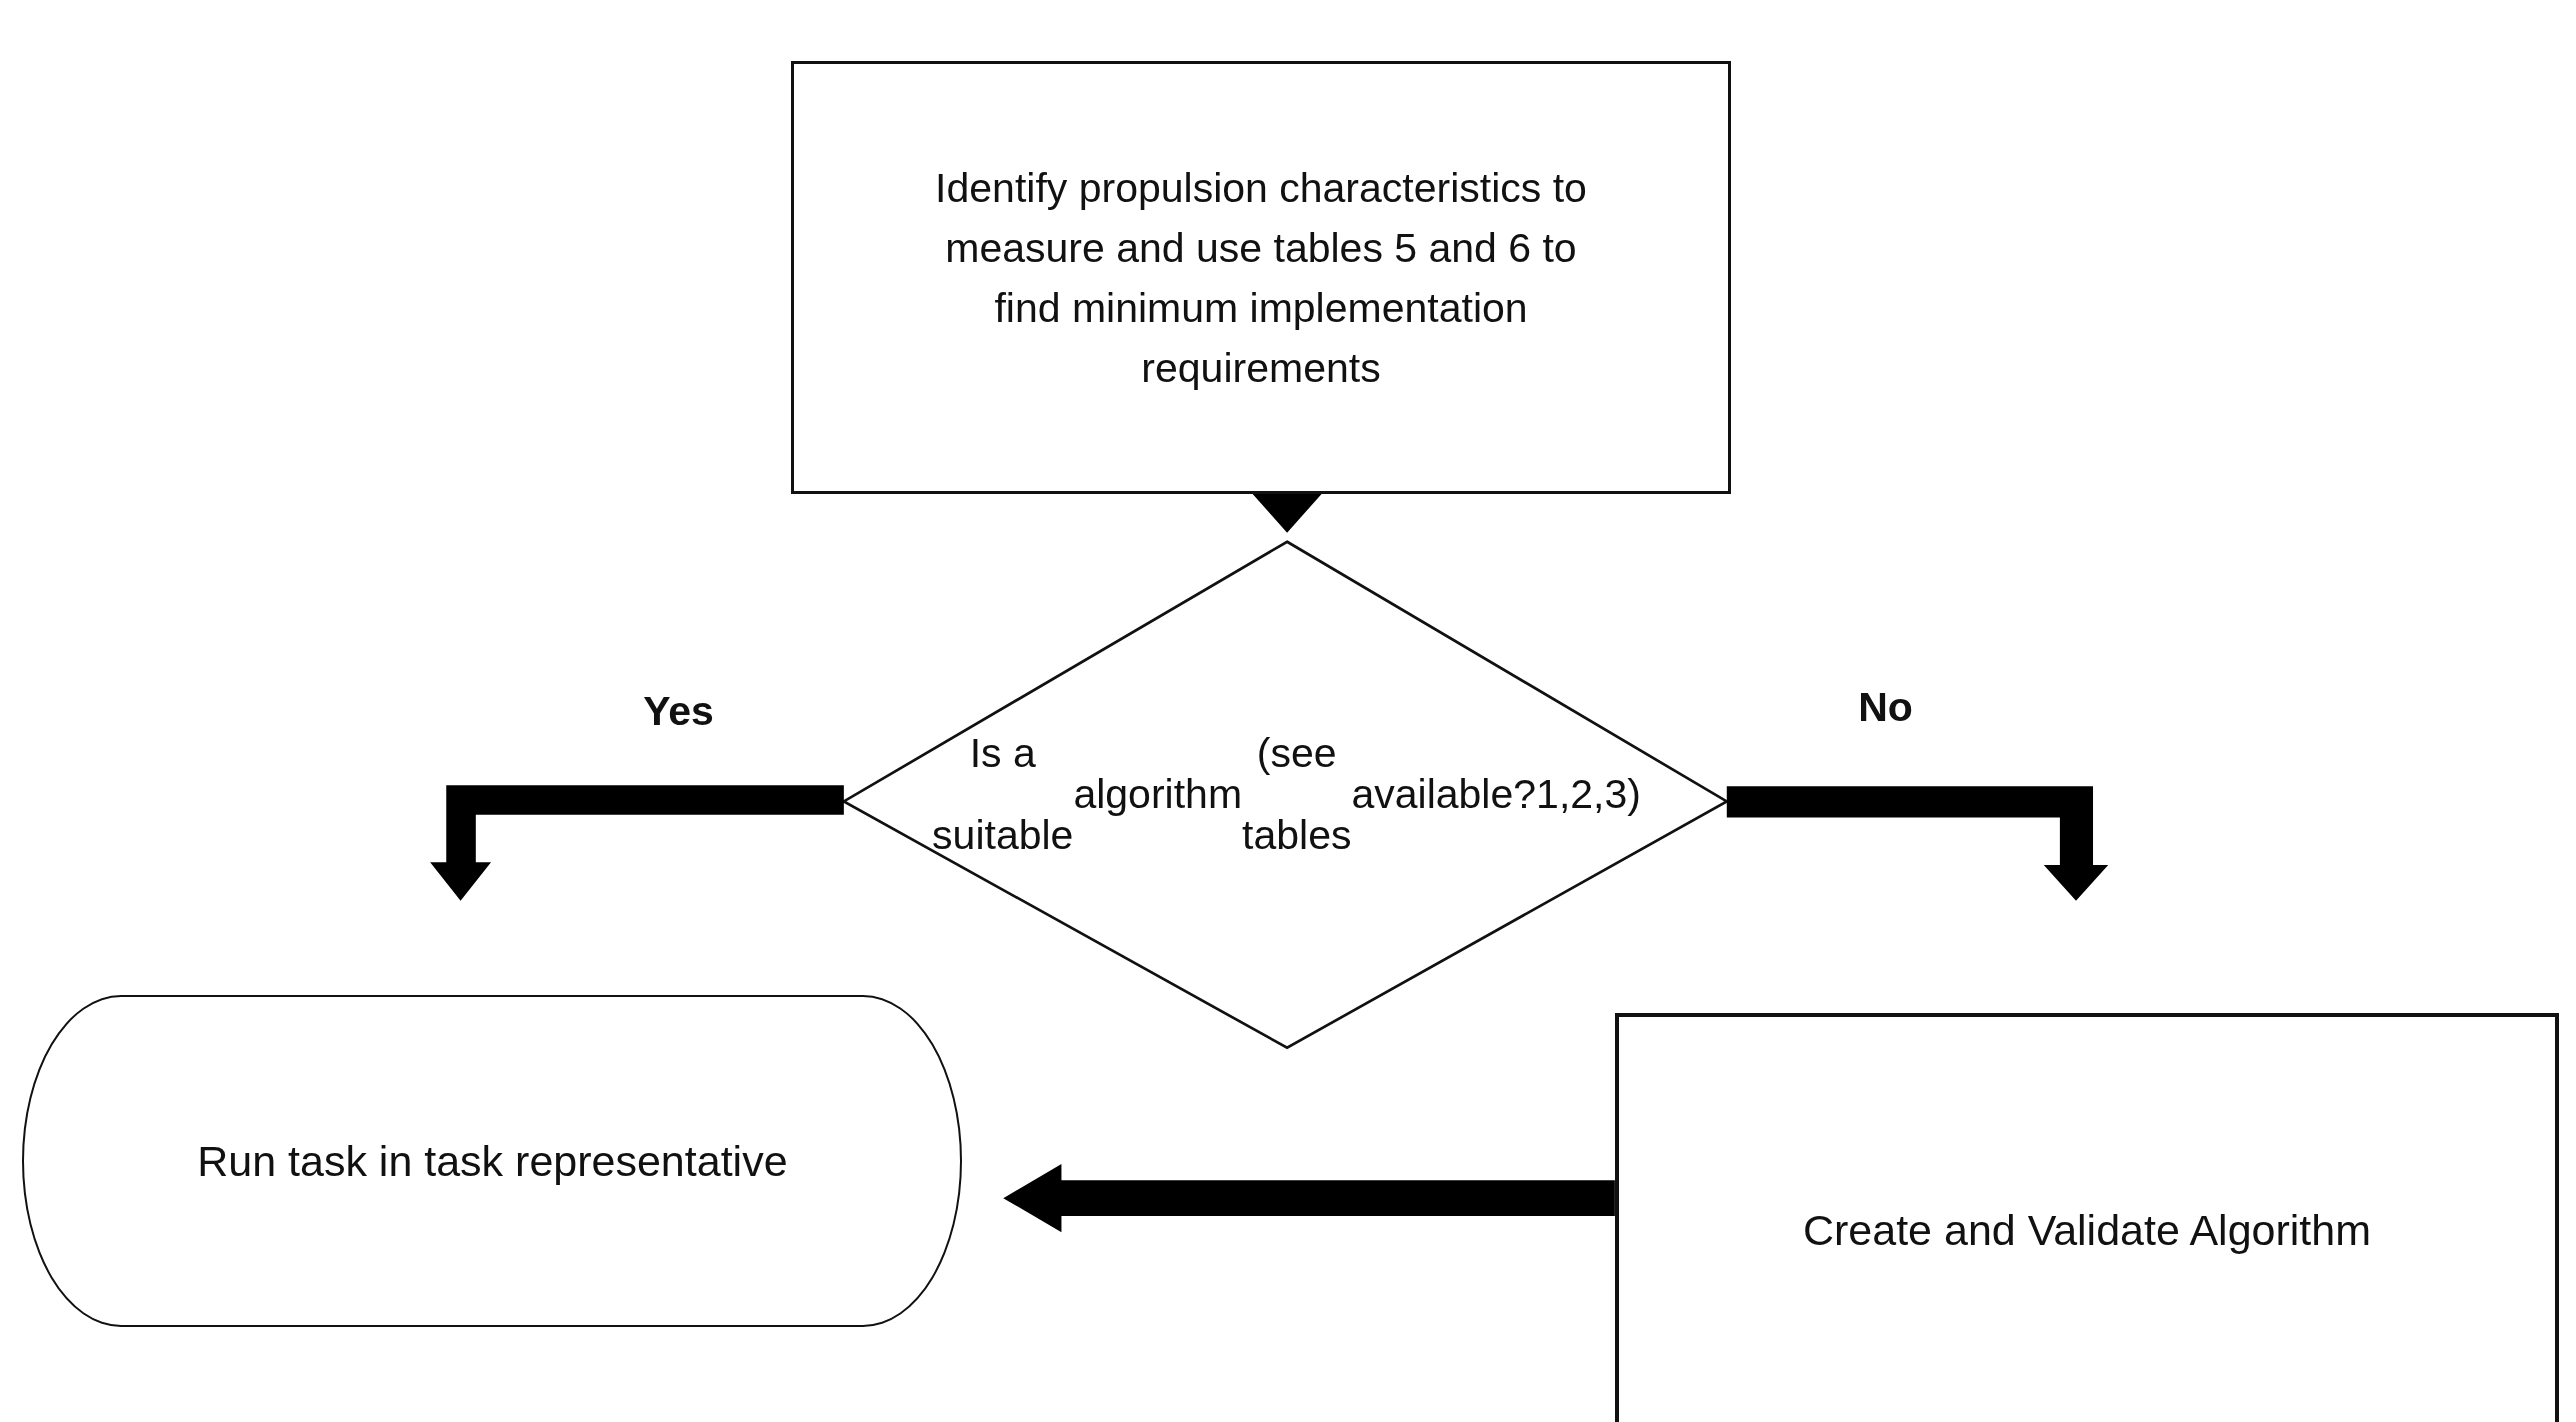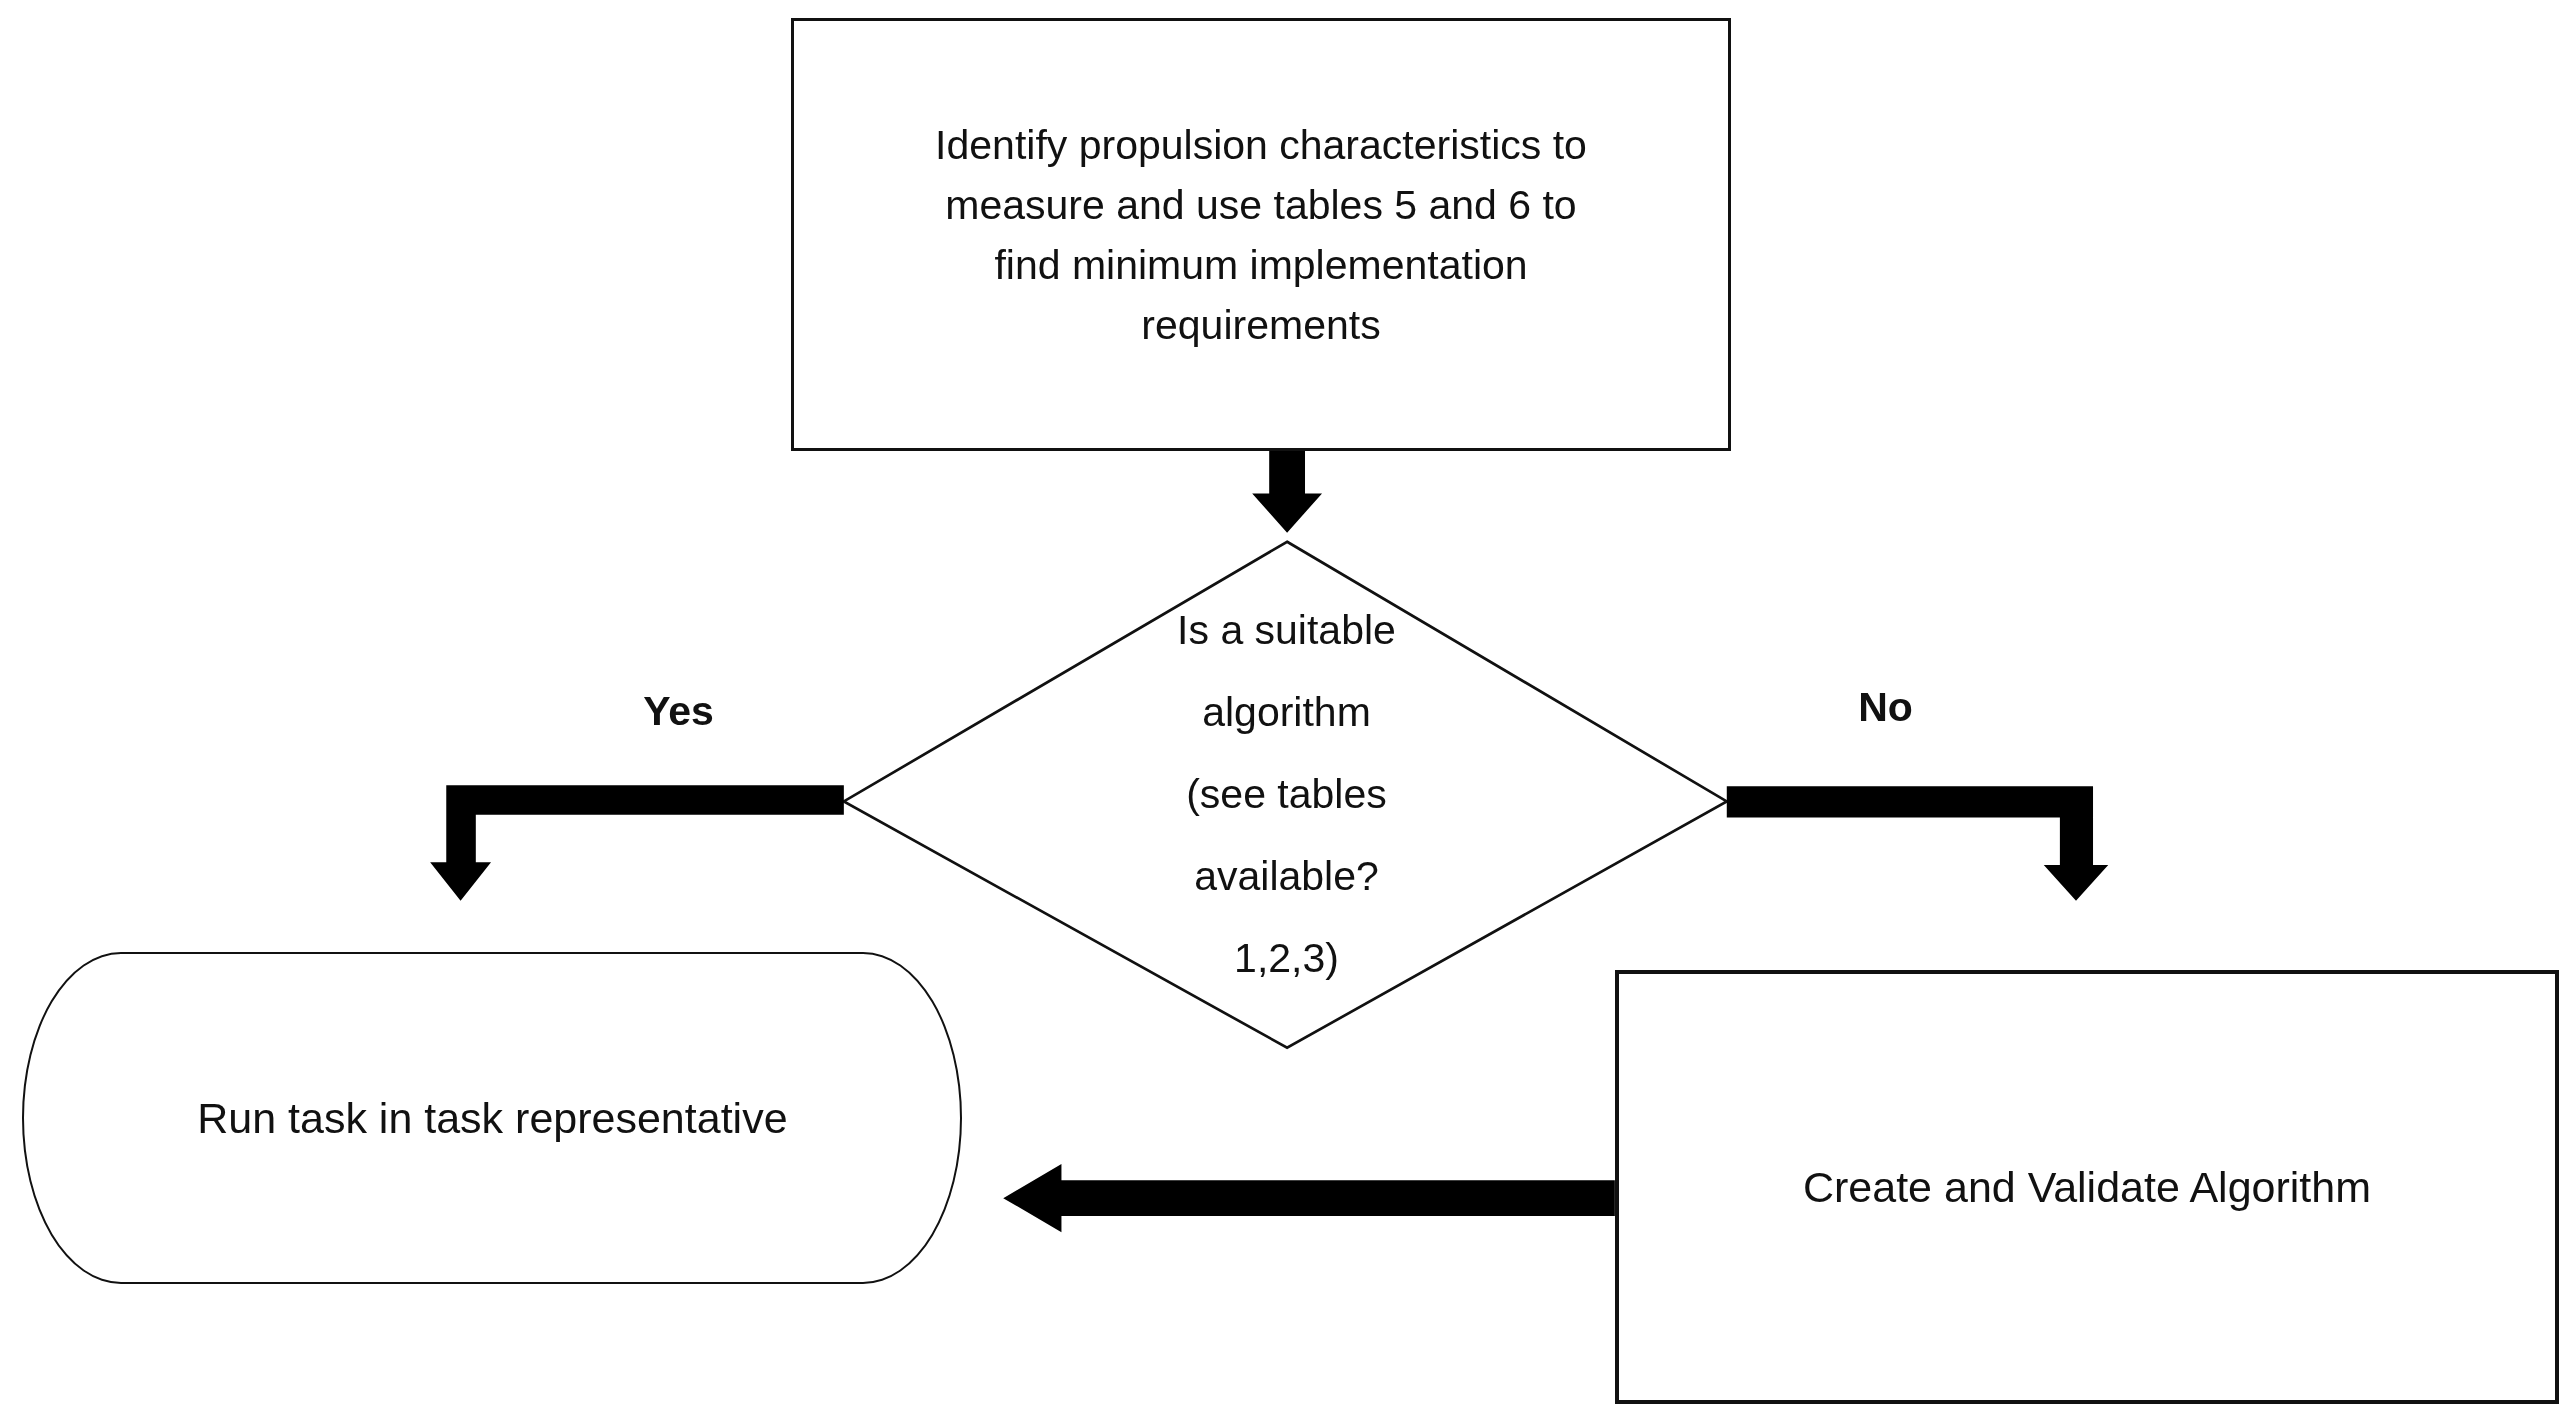--- a/index.html
+++ b/index.html
@@ -25,20 +25,21 @@
   }
   .node {
     position: absolute;
     display: flex;
     flex-direction: column;
     align-items: center;
     justify-content: center;
     text-align: center;
     background: #ffffff;
     box-sizing: border-box;
+    margin-top: 43px;
   }
   .node .line {
     white-space: nowrap;
   }
   #start-box {
     left: 791px;
     top: 18px;
     width: 940px;
     height: 433px;
     border: 3.6px solid #111111;
@@ -64,21 +65,21 @@
     font-size: 43px;
     line-height: 61px;
   }
   #decision-label {
     position: absolute;
     left: 1018px;
     top: 588px;
     width: 537px;
     height: 412px;
     display: flex;
-    flex-direction: column;
+    flex-direction: row;
     align-items: center;
     justify-content: center;
     text-align: center;
     font-size: 41px;
     line-height: 82px;
     background: transparent;
   }
   .branch-label {
     position: absolute;
     font-size: 41px;

